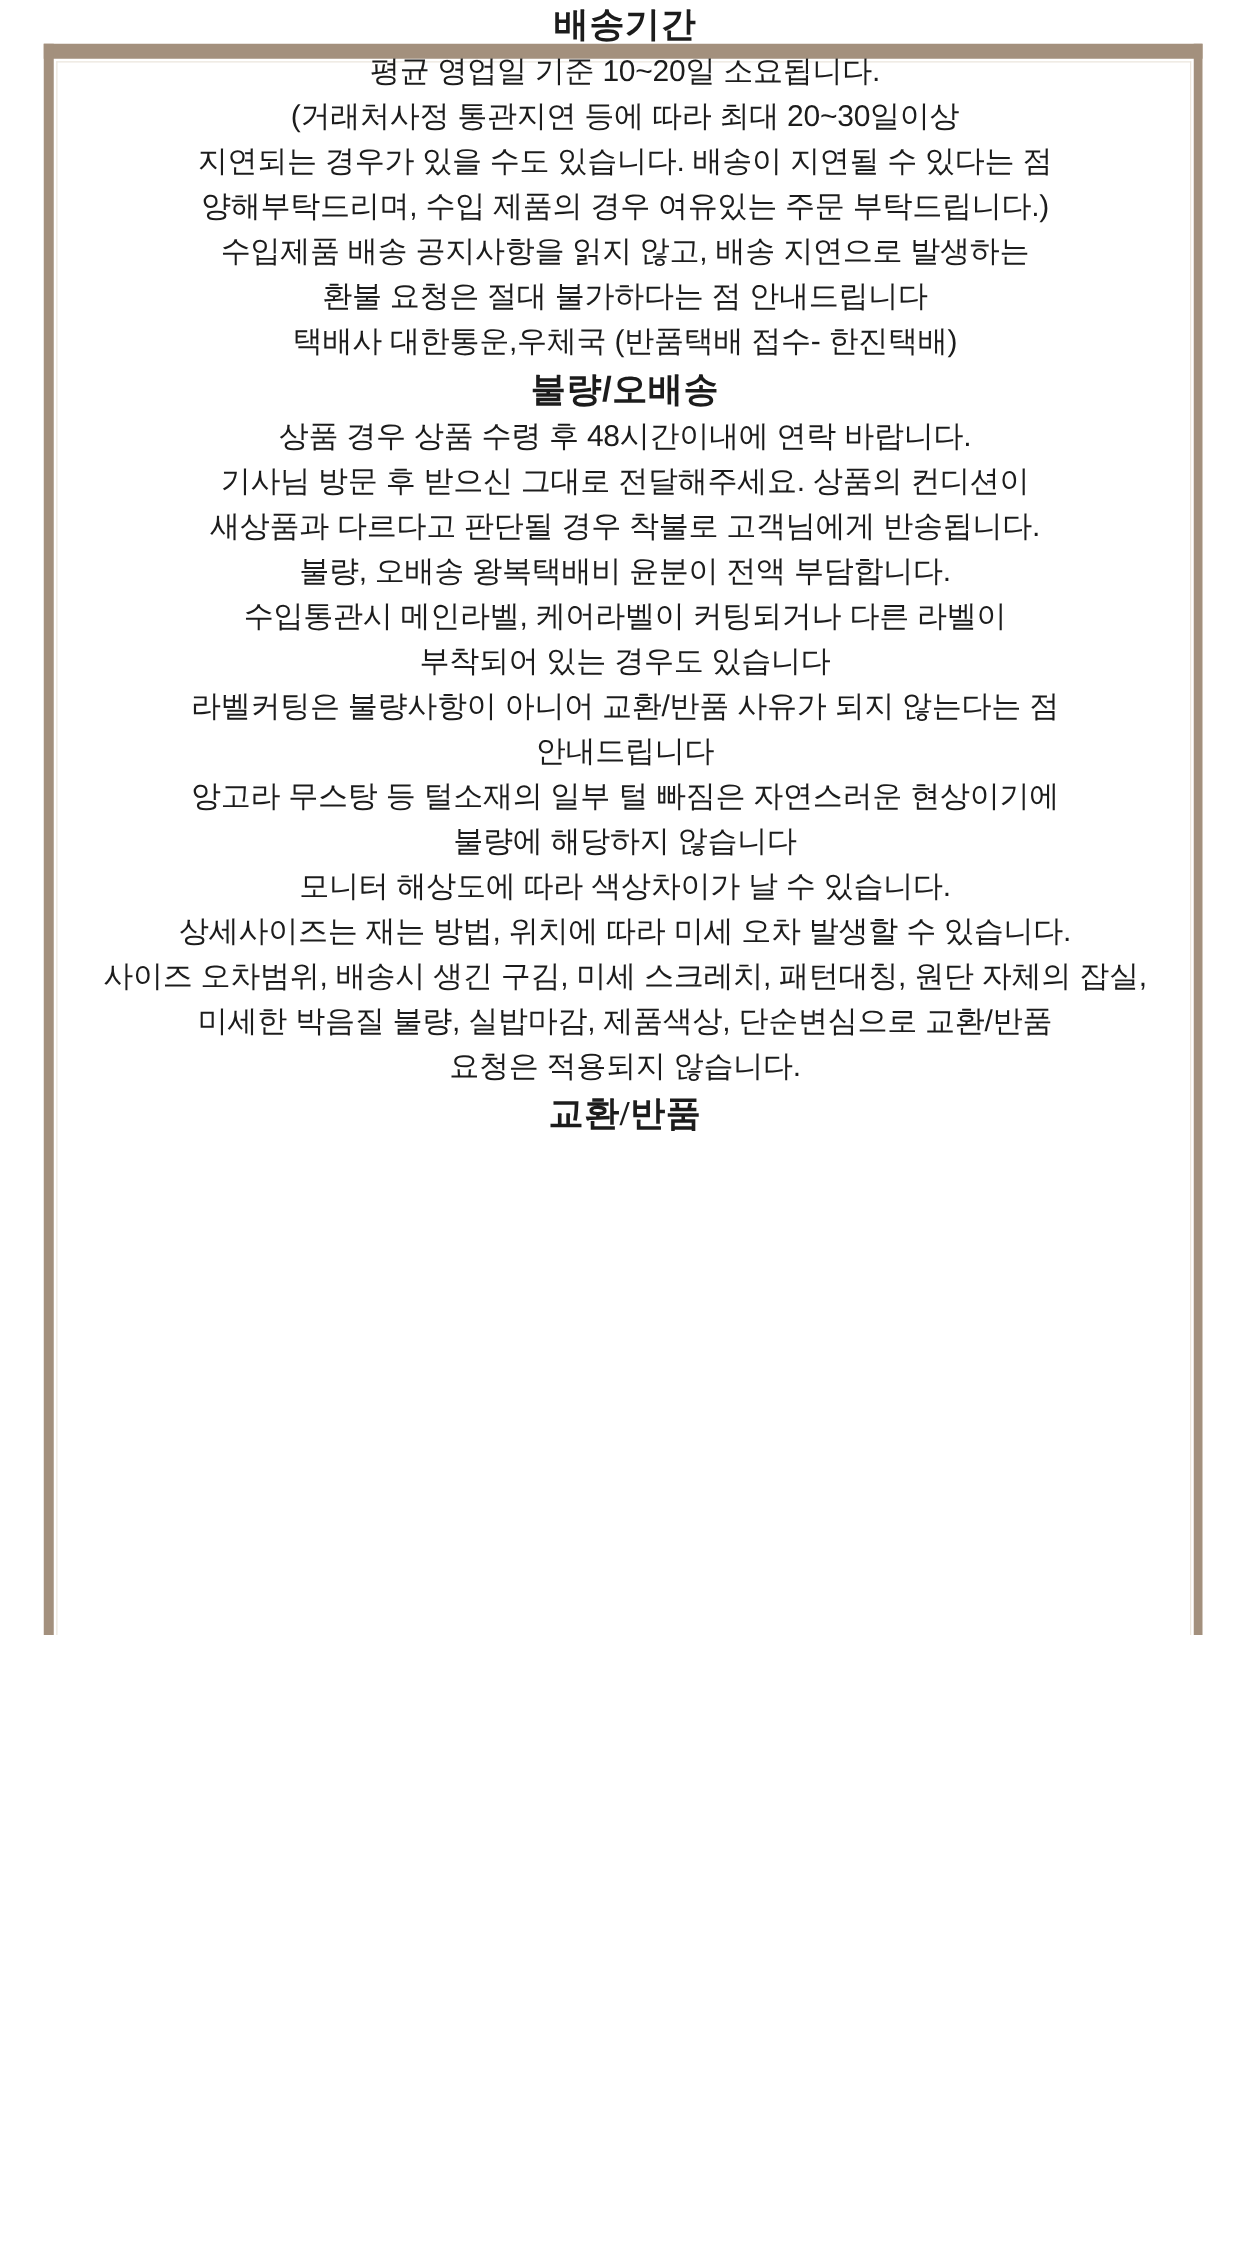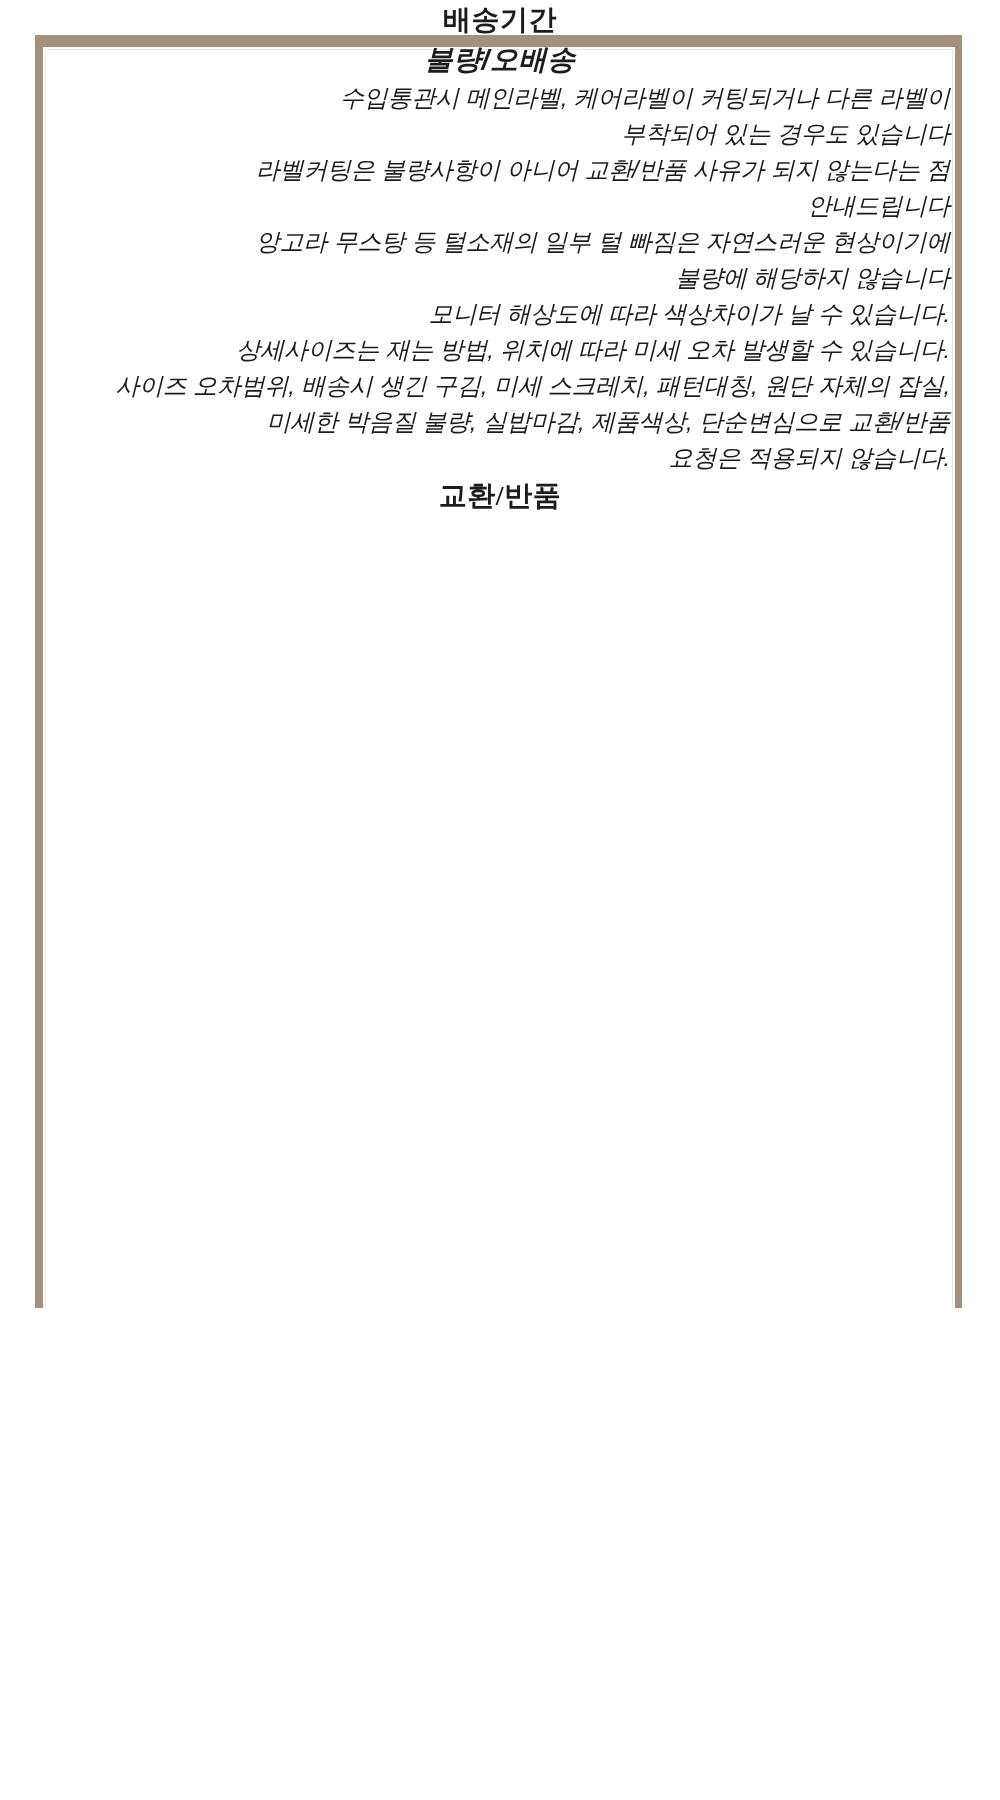--- a/index.html
+++ b/index.html
@@ -63,23 +63,23 @@
     letter-spacing: 0.5px;
   }
   .content p {
     margin: 0;
     font-size: 24px;
     line-height: 36px;
     white-space: pre-line;
     letter-spacing: -0.2px;
   }
   .first-heading   { margin-top: 138px; }
-  .gap-section     { margin-top: 72px; font-style: italic; }
+  .gap-section     { margin-top: 72px; }
   .gap-section-sm  { margin-top: 60px; font-family: Liberation Serif, serif; }
-  .gap-para        { margin-top: 40px; text-align: right; }
+  .gap-para        { margin-top: 40px; }
 
   .signature {
     position: absolute;
     top: 1775px;
     left: 0;
     width: 1000px;
     text-align: center;
     font-family: "DejaVu Serif", serif;
     font-style: italic;
     font-size: 46px;
@@ -96,24 +96,35 @@
   <div class="frame">
     <div class="frame-inner-line"></div>
   </div>
   <div class="band band-left"></div>
   <div class="band band-right"></div>
 
   <div class="content">
 
     <section>
       <h2 class="first-heading">배송기간</h2>
+      <p>평균 영업일 기준 10~20일 소요됩니다.
+(거래처사정 통관지연 등에 따라 최대 20~30일이상
+지연되는 경우가 있을 수도 있습니다. 배송이 지연될 수 있다는 점
+양해부탁드리며, 수입 제품의 경우 여유있는 주문 부탁드립니다.)
+수입제품 배송 공지사항을 읽지 않고, 배송 지연으로 발생하는
+환불 요청은 절대 불가하다는 점 안내드립니다
+택배사 대한통운,우체국 (반품택배 접수- 한진택배)</p>
     </section>
 
     <section class="gap-section">
       <h2>불량/오배송</h2>
+      <p>상품 경우 상품 수령 후 48시간이내에 연락 바랍니다.
+기사님 방문 후 받으신 그대로 전달해주세요. 상품의 컨디션이
+새상품과 다르다고 판단될 경우 착불로 고객님에게 반송됩니다.
+불량, 오배송 왕복택배비 윤분이 전액 부담합니다.</p>
       <p class="gap-para">수입통관시 메인라벨, 케어라벨이 커팅되거나 다른 라벨이
 부착되어 있는 경우도 있습니다
 라벨커팅은 불량사항이 아니어 교환/반품 사유가 되지 않는다는 점
 안내드립니다</p>
       <p class="gap-para">앙고라 무스탕 등 털소재의 일부 털 빠짐은 자연스러운 현상이기에
 불량에 해당하지 않습니다</p>
       <p class="gap-para">모니터 해상도에 따라 색상차이가 날 수 있습니다.
 상세사이즈는 재는 방법, 위치에 따라 미세 오차 발생할 수 있습니다.
 사이즈 오차범위, 배송시 생긴 구김, 미세 스크레치, 패턴대칭, 원단 자체의 잡실,
 미세한 박음질 불량, 실밥마감, 제품색상, 단순변심으로 교환/반품

